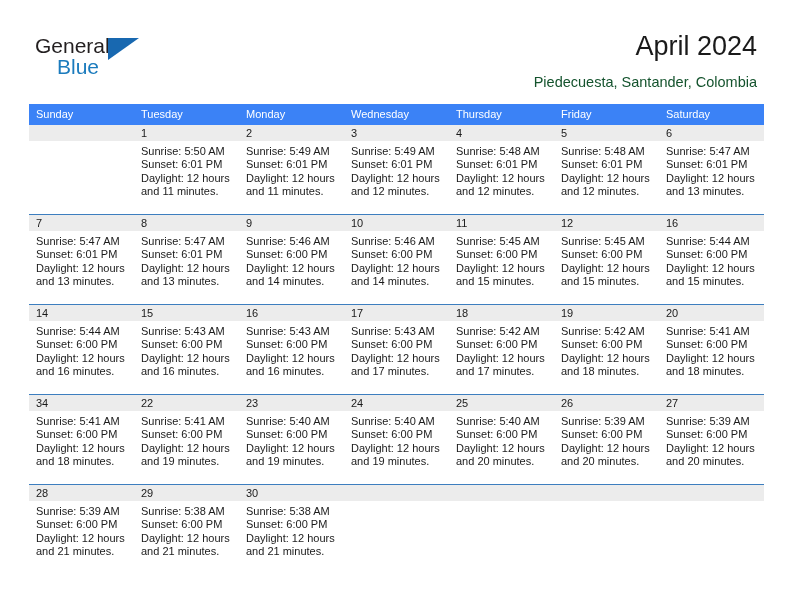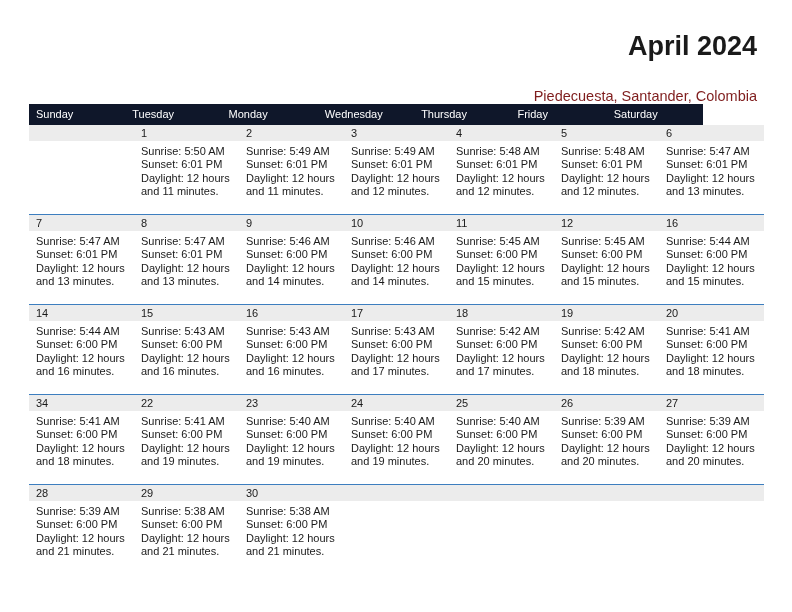--- a/index.html
+++ b/index.html
@@ -67,44 +67,44 @@
 
   .title-block {
     position: absolute;
     right: 35px;
     top: 30px;
     text-align: right;
   }
   .month-title {
     font-size: 27px;
     color: #1a1a1a;
-    font-weight: bold;
+    font-weight: normal;
     line-height: 32px;
     white-space: nowrap;
   }
   .location-title {
     font-size: 14.5px;
-    color: #7f1d1d;
+    color: #14532d;
     line-height: 20px;
-    margin-top: 24px;
+    margin-top: 10px;
     white-space: nowrap;
   }
 
   
   .calendar {
     position: absolute;
     left: 29px;
     top: 104px;
     width: 735px;
   }
 
   .dow-row {
     display: flex;
-    width: 674px;
-    background: #0f172a;
+    width: 735px;
+    background: #3b82f6;
     height: 21px;
   }
   .dow-cell {
     flex: 1 1 0;
     box-sizing: border-box;
     padding: 3px 0 0 7px;
     font-size: 11px;
     color: #ffffff;
     line-height: 14px;
     white-space: nowrap;
@@ -154,20 +154,25 @@
     white-space: nowrap;
   }
 </style>
 </head>
 <body>
 
 <div class="page">
 
   <div class="top-bar">
 
+    <div class="logo">
+      <span class="logo-general">General</span>
+      <span class="logo-flag"></span>
+      <span class="logo-blue">Blue</span>
+    </div>
 
     <div class="title-block">
       <div class="month-title">April 2024</div>
       <div class="location-title">Piedecuesta, Santander, Colombia</div>
     </div>
 
   </div>
 
   <div class="calendar">
     <div class="dow-row">

